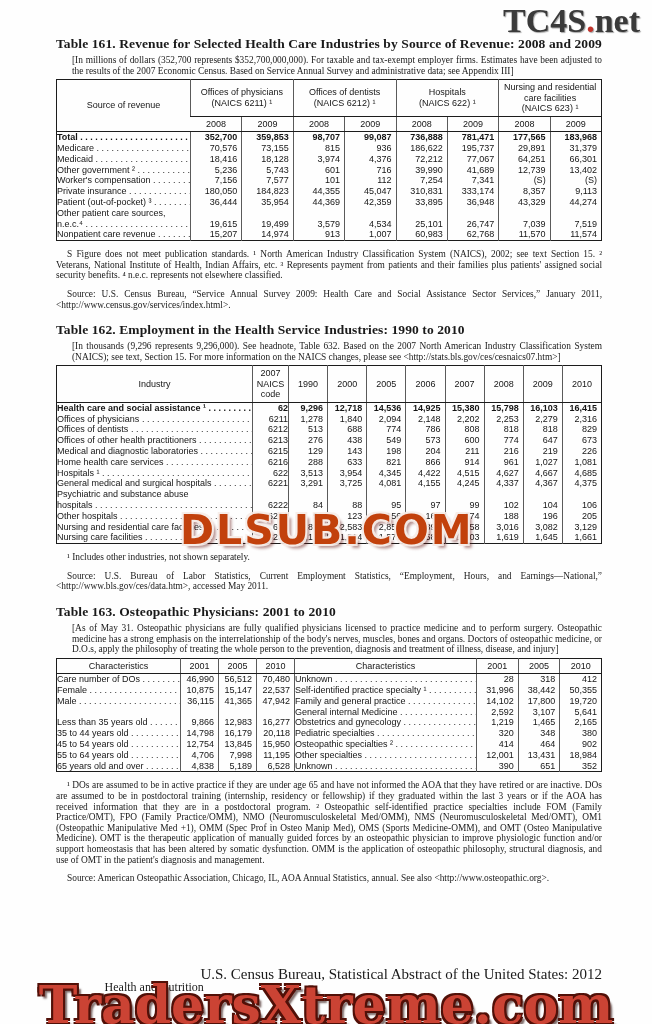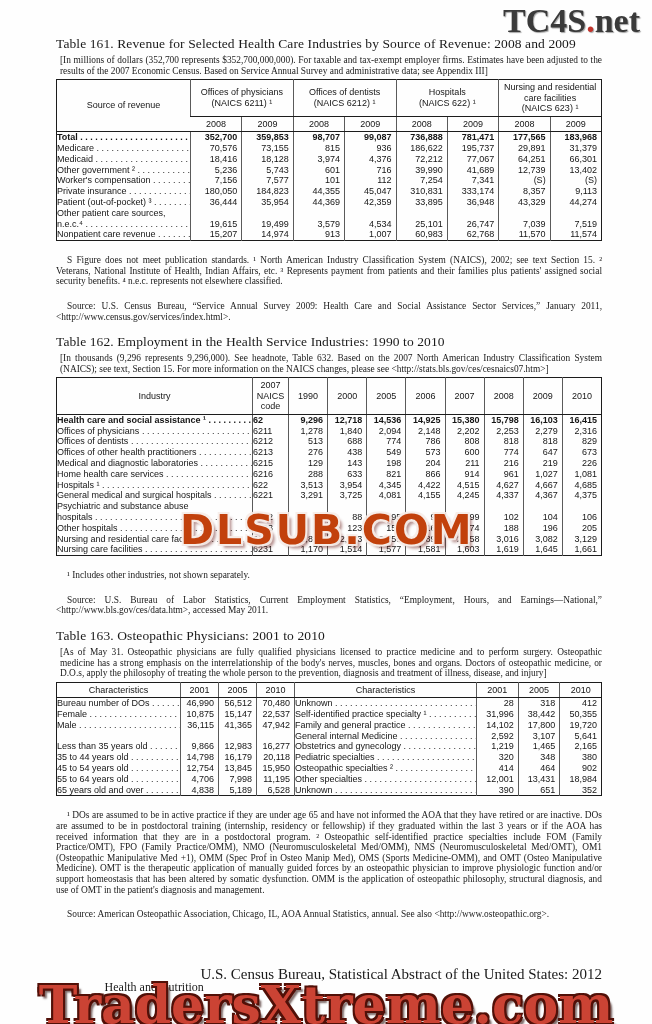--- a/index.html
+++ b/index.html
@@ -3,36 +3,36 @@
 <meta charset="utf-8">
 <style>
   html,body{margin:0;padding:0}
   body{
     width:652px;height:1024px;position:relative;overflow:hidden;
     background:#fefefe;color:#1a1a1a;
     font-family:"Liberation Serif", serif;
   }
   .page{padding:36px 50px 0 56px}
   .sec{margin-top:12px}
-  .tbl-title{font-size:13.5px;line-height:16px;font-weight:normal;margin:0 0 3px 0;letter-spacing:.1px}
-  .headnote{font-size:9.4px;line-height:10.6px;margin:0 0 3px 4px;text-align:justify}
-  .fn{font-size:9.4px;line-height:10.6px;margin:14px 0 0 0;text-align:justify;text-indent:11px}
+  .tbl-title{font-size:13.5px;line-height:16px;font-weight:bold;margin:0 0 3px 0;letter-spacing:.1px}
+  .headnote{font-size:9.4px;line-height:10.6px;margin:0 0 3px 16px;text-align:justify}
+  .fn{font-size:9.4px;line-height:10.6px;margin:8px 0 0 0;text-align:justify;text-indent:11px}
 
   table.dt{border-collapse:collapse;table-layout:fixed;width:100%;
     font-family:"Liberation Sans", sans-serif;font-size:9px;color:#151515;
     border:1px solid #1c1c1c}
   .dt th,.dt td{border-left:1px solid #5a5a5a;overflow:hidden}
   .dt th:first-child,.dt td:first-child{border-left:0}
   .dt thead th{font-weight:normal;text-align:center;vertical-align:middle;
     line-height:10.5px;padding:2px 1px;border-bottom:1px solid #1c1c1c}
   .gname,.gnaics{display:block}
   .dt tbody tr{height:10.8px}
   .dt tbody td{line-height:10.8px;padding:0;vertical-align:bottom}
   .dt td.num{text-align:right;padding-right:4px}
-  .dt td.naics{text-align:left}
+  .dt td.naics{text-align:right}
   td.lbl{white-space:nowrap}
   td.lbl::after{content:" . . . . . . . . . . . . . . . . . . . . . . . . . . . . . . . . . . . . . . . . . . . ."}
   td.lbl.nodots::after{content:""}
   .ind0{padding-left:3px}.ind1{padding-left:9px}.ind2{padding-left:17px}
   tr.b td{font-weight:bold}
 
   .pagefoot{position:absolute;left:56px;top:980px;font-size:12px;z-index:3}
   .pagefoot .pageno{margin-right:28px}
   .imprint{position:absolute;right:50px;top:966px;font-size:15px;z-index:3}
 
@@ -430,21 +430,21 @@
           <th class="yr">2005</th>
           <th class="yr">2010</th>
           <th class="stub">Characteristics</th>
           <th class="yr">2001</th>
           <th class="yr">2005</th>
           <th class="yr">2010</th>
         </tr>
       </thead>
       <tbody id="t163-body">
           <tr>
-            <td class="lbl ind0">Bureau number of DOs</td>
+            <td class="lbl ind0">Care number of DOs</td>
             <td class="num">46,990</td>
             <td class="num">56,512</td>
             <td class="num">70,480</td>
             <td class="lbl ind0">Unknown</td>
             <td class="num">28</td>
             <td class="num">318</td>
             <td class="num">412</td>
           </tr>
           <tr>
             <td class="lbl ind1">Female</td>

